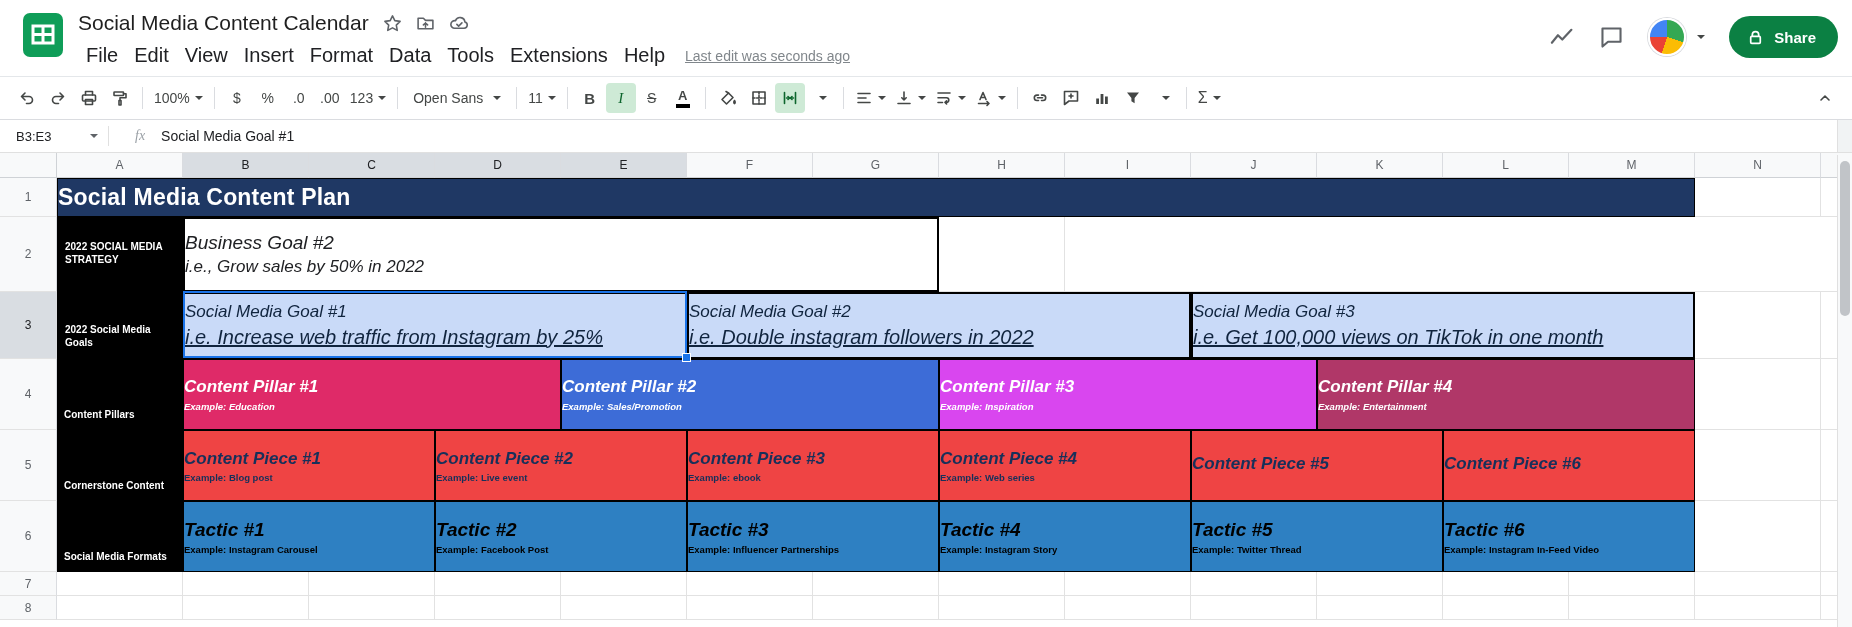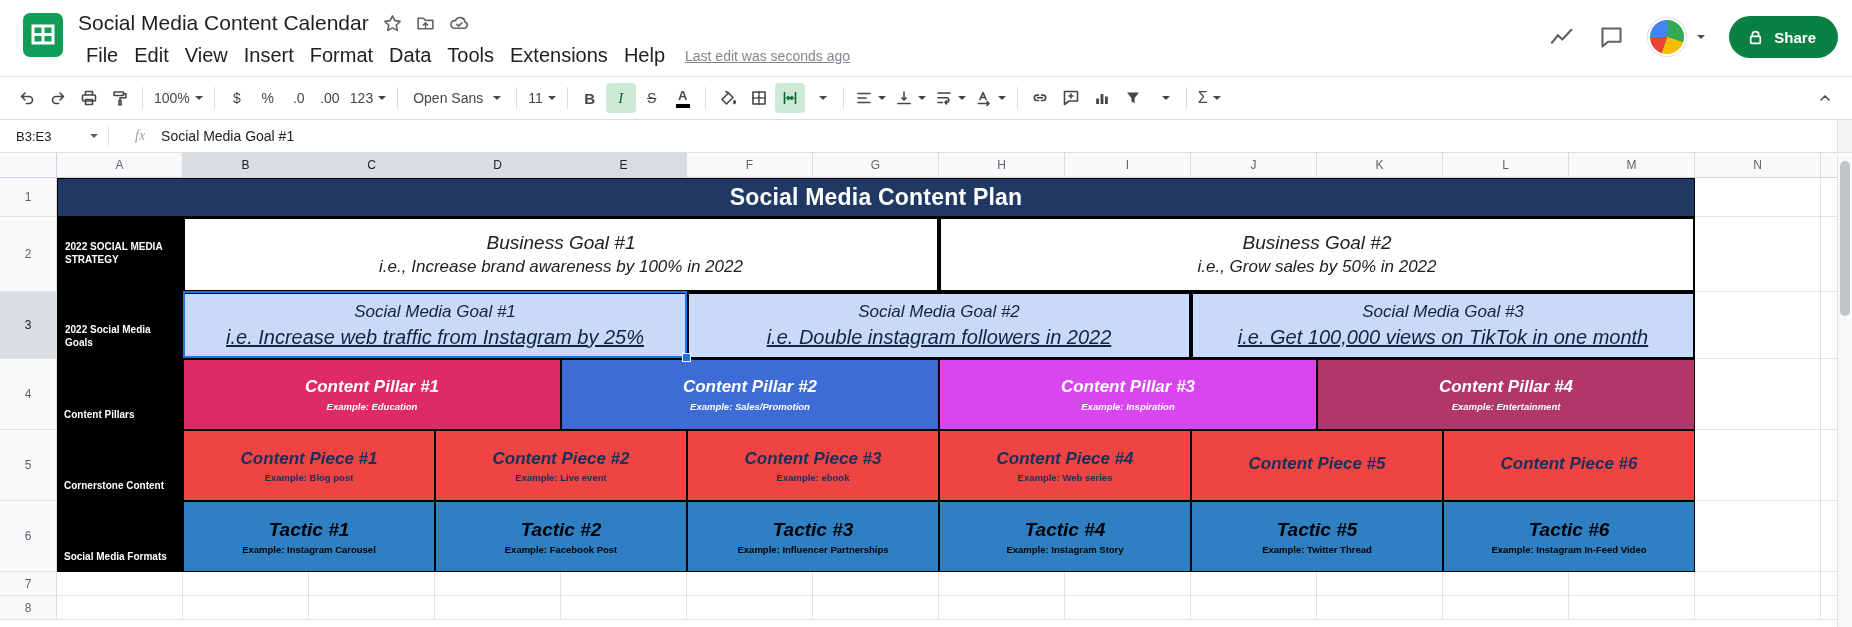--- a/index.html
+++ b/index.html
@@ -66,21 +66,21 @@
     border-right:1px solid #dadce0; border-bottom:1px solid #cfd2d6; cursor:pointer; }
   .chead.hl, .rhead.hl { background:#d9dde2; color:#202124; }
   .htail { flex:1; background:#f8f9fa; border-bottom:1px solid #cfd2d6; }
 
   .grow { display:flex; }
   .r1{height:39px}.r2{height:75px}.r3{height:67px}.r4{height:71px}.r5{height:71px}.r6{height:71px}.r7{height:24px}.r8{height:24px}
   .rhead { width:57px; flex:none; background:#f8f9fa; color:#5f6368; font-size:12px;
     display:flex; align-items:center; justify-content:center;
     border-right:1px solid #dadce0; border-bottom:1px solid #e2e2e2; cursor:pointer; }
 
-  .cell { display:flex; flex-direction:column; align-items:center; justify-content:center;
+  .cell { display:flex; flex-direction:column; align-items:flex-start; justify-content:center;
     flex:none; overflow:hidden; text-align:center; cursor:cell; }
   .w126{width:126px}.w252{width:252px}.w378{width:378px}.w504{width:504px}.w756{width:756px}.w1638{width:1638px}
   .bdr1{border:1px solid #000}.bdr2{border:2px solid #000}
 
   .banner { background:#1f3864; color:#fff; font-weight:bold; font-size:23px; letter-spacing:.2px; }
   .labelc { background:#000; color:#fff; font-weight:bold; font-size:10px; text-align:left;
     align-items:flex-start; justify-content:flex-end; padding:4px 6px 8px 6px; line-height:1.3; }
   .labelc.vcenter { justify-content:center; }
 
   .goal2 { background:#fff; font-style:italic; line-height:1.3; }
@@ -371,24 +371,20 @@
     <div class="gcell"></div>
     <div class="tail"></div>
   </div>
 
   <div class="grow r2">
     <div class="rhead">2</div>
     <div class="cell labelc vcenter bdr2 w126">
       <span>2022 SOCIAL MEDIA STRATEGY</span>
     </div>
     <div class="cell goal2 bdr2 w756">
-      <span class="t">Business Goal #1</span>
-      <span class="s">i.e., Increase brand awareness by 100% in 2022</span>
-    </div>
-    <div class="cell goal2 bdr2 w756">
       <span class="t">Business Goal #2</span>
       <span class="s">i.e., Grow sales by 50% in 2022</span>
     </div>
     <div class="gcell"></div>
     <div class="tail"></div>
   </div>
 
   <div class="grow r3">
     <div class="rhead hl">3</div>
     <div class="cell labelc bdr2 w126">

